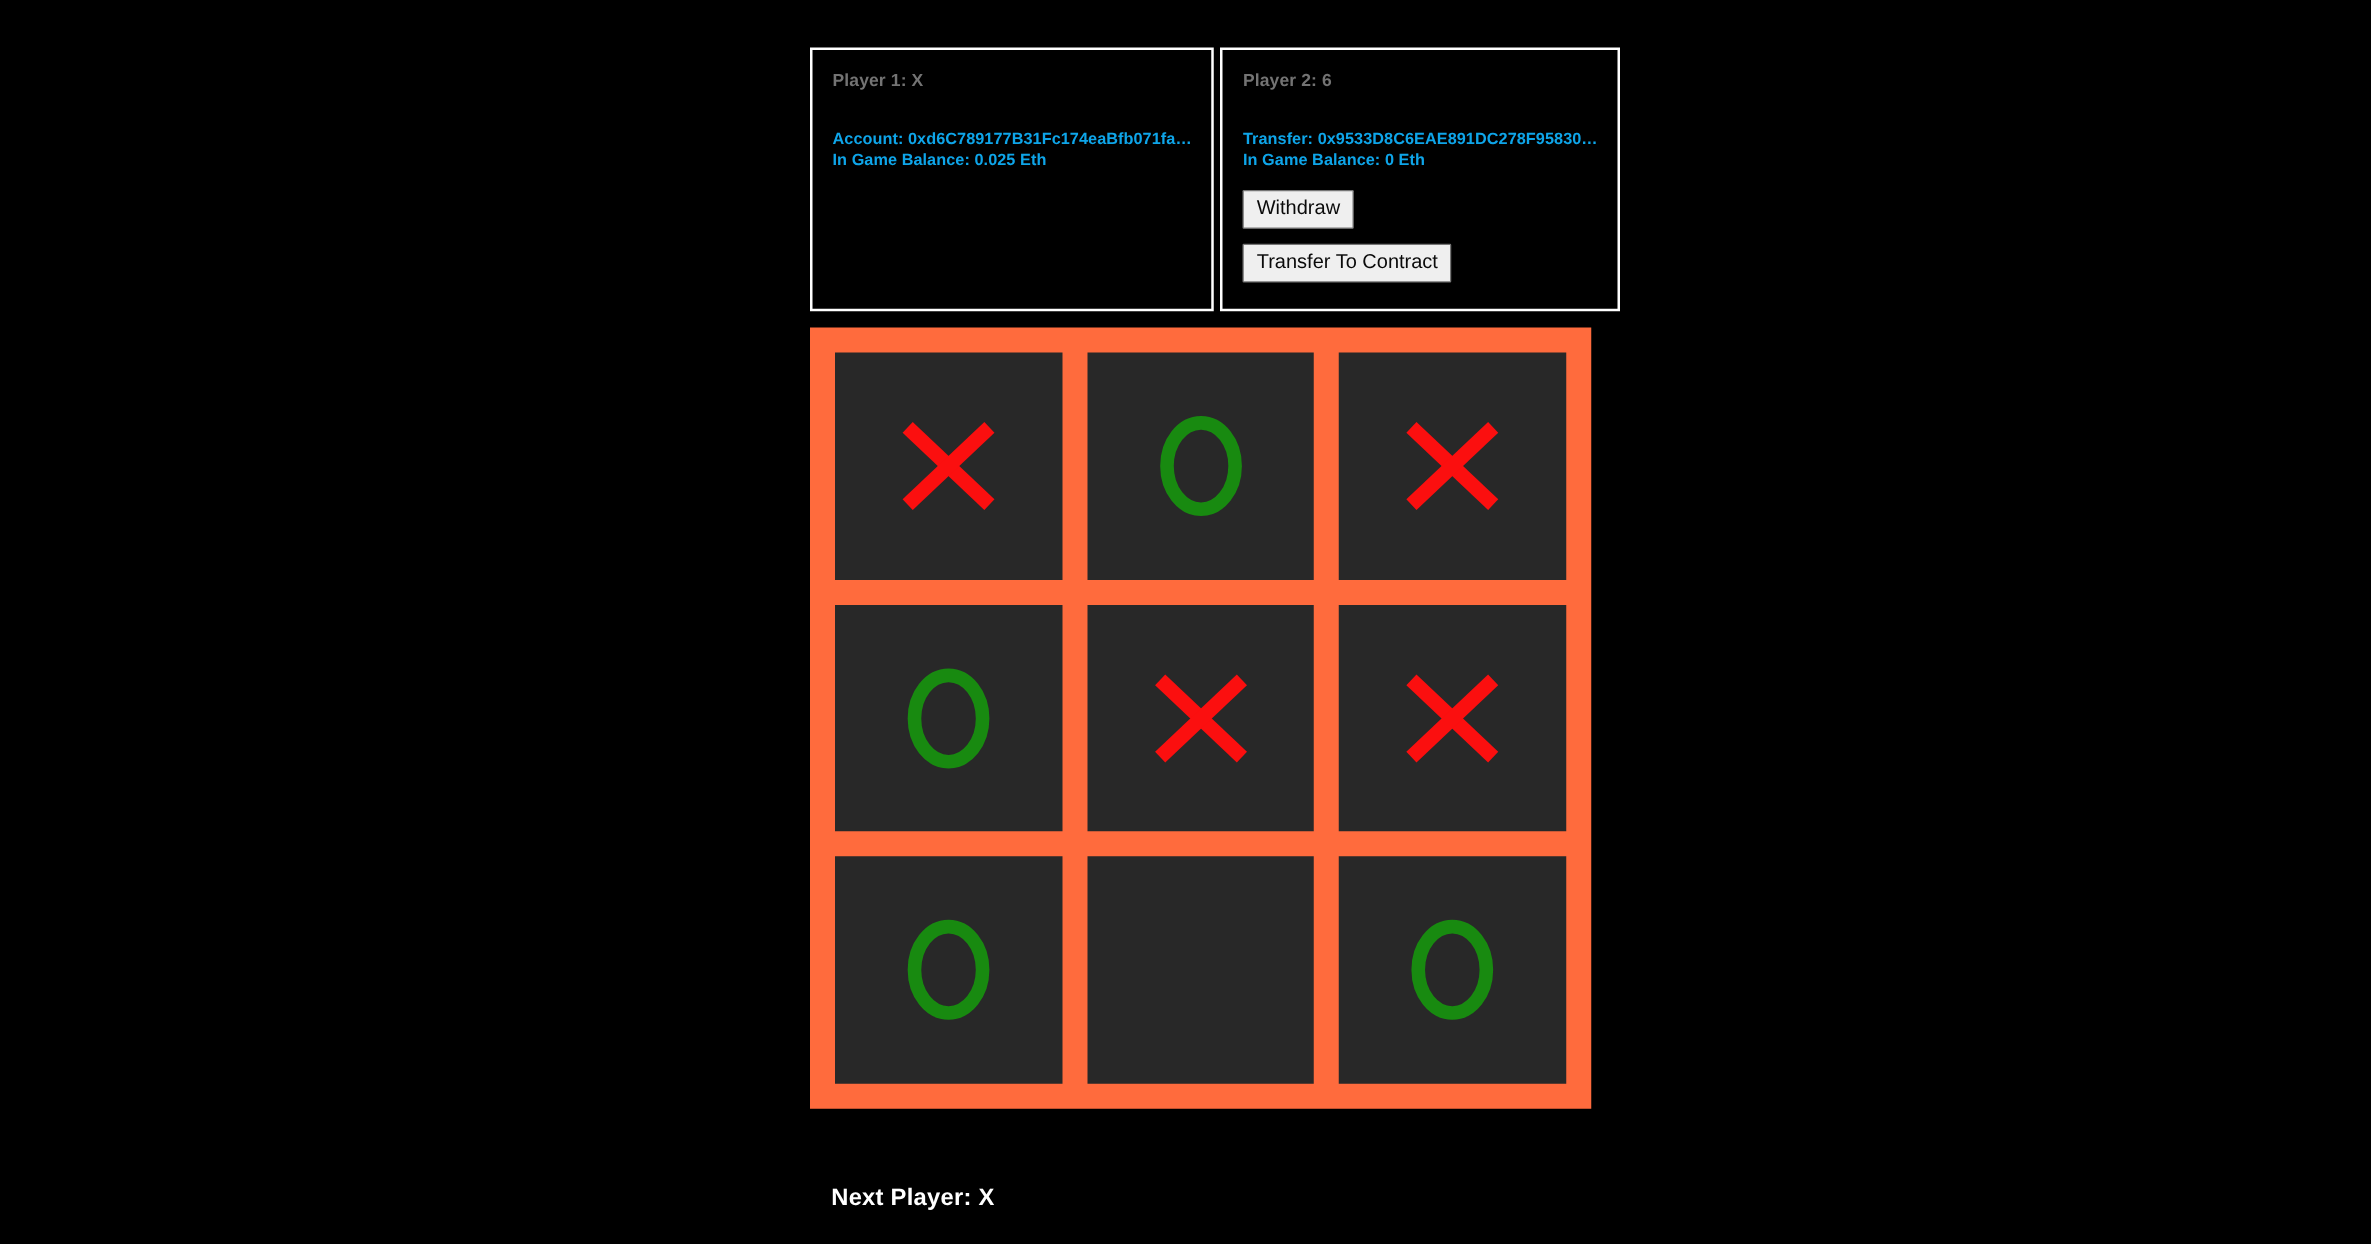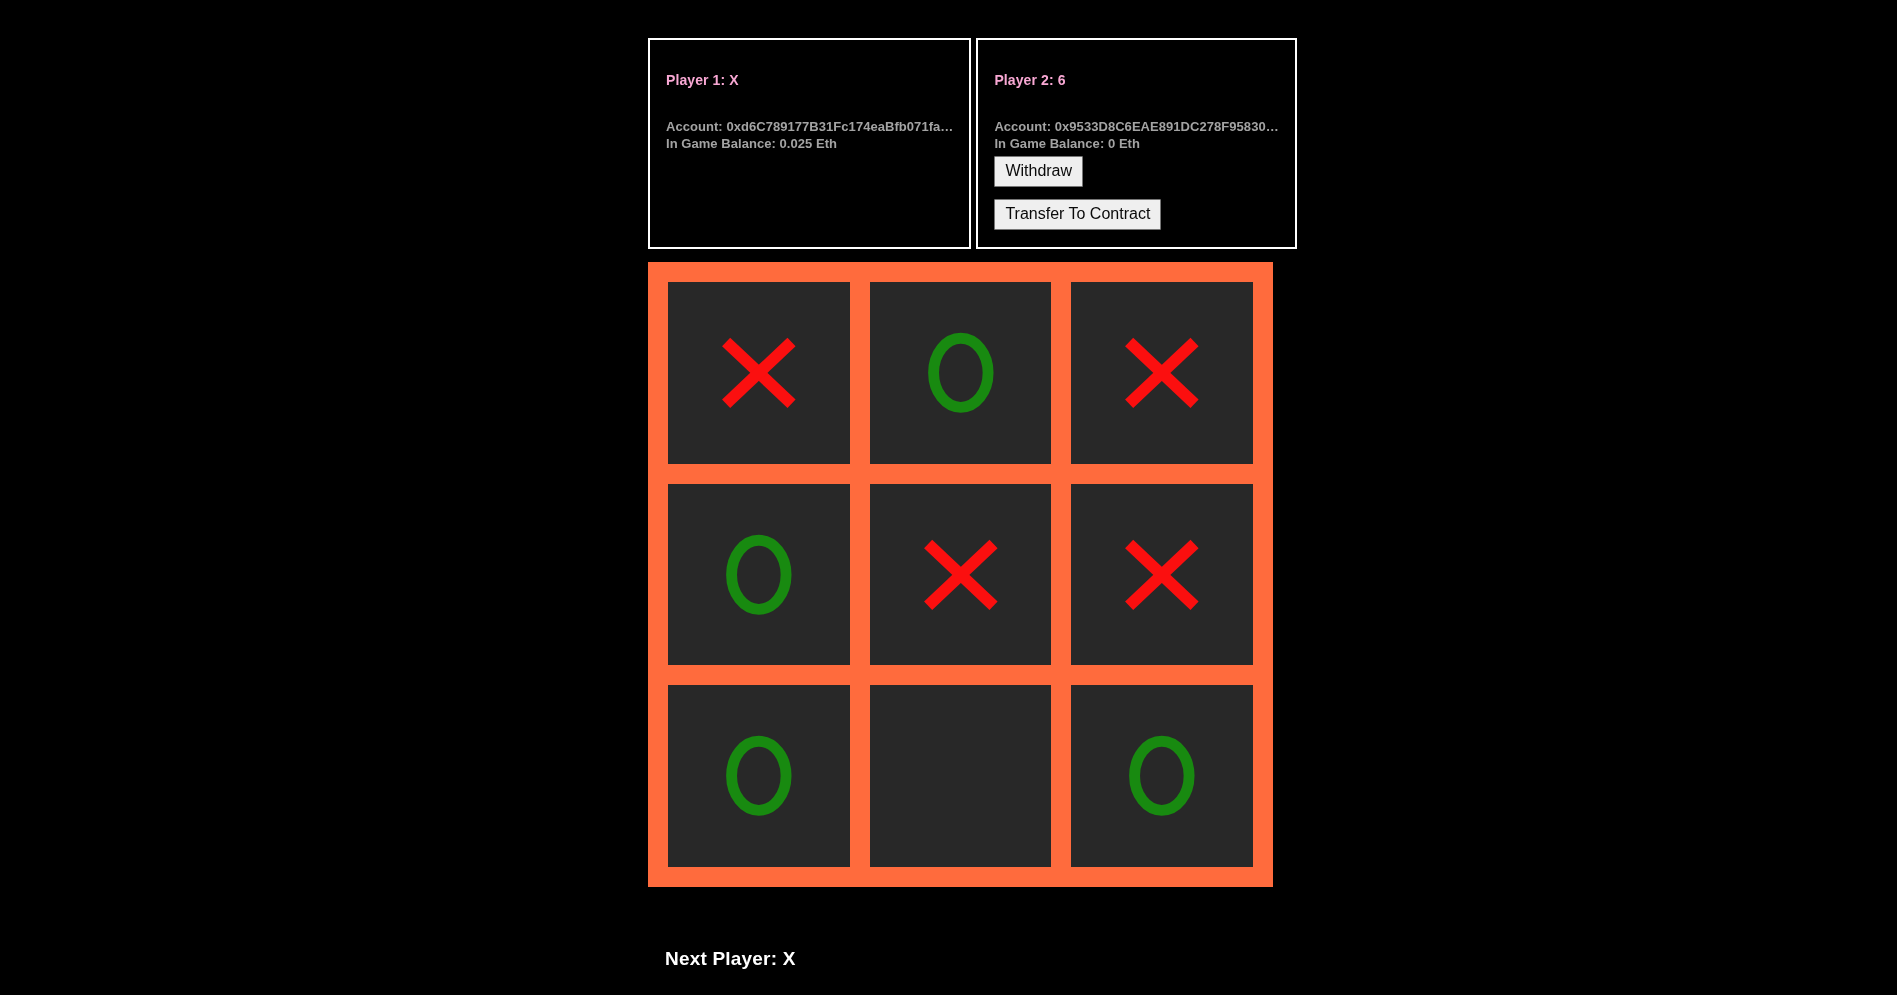--- a/index.html
+++ b/index.html
@@ -35,41 +35,41 @@
 
   .player-panel {
     flex: 1 1 0;
     border: 2px solid #ffffff;
     background: #000000;
     padding: 16px 16px 10px 16px;
     position: relative;
   }
 
   .player-title {
-    color: #f9a8d4;
+    color: #737373;
     font-size: 14px;
     font-weight: bold;
     line-height: 16px;
-    margin: 16px 0 30px 0;
+    margin: 0 0 30px 0;
     letter-spacing: 0.1px;
   }
 
   .player-line {
-    color: #a3a3a3;
+    color: #0ea5e9;
     font-size: 13px;
     font-weight: bold;
     line-height: 17px;
     margin: 0;
     white-space: nowrap;
     overflow: hidden;
     letter-spacing: 0.05px;
   }
 
   .btn-stack {
-    margin-top: 4px;
+    margin-top: 16px;
     display: flex;
     flex-direction: column;
     align-items: flex-start;
     gap: 12px;
   }
 
   .action-btn {
     display: inline-block;
     background: #efefef;
     border: 1px solid #767676;
@@ -139,21 +139,21 @@
 
     <div class="player-panel">
       <div class="player-title">Player 1: X</div>
       <div class="player-line">Account: 0xd6C789177B31Fc174eaBfb071fa…</div>
       <div class="player-line">In Game Balance: 0.025 Eth</div>
       <div class="btn-stack"></div>
     </div>
 
     <div class="player-panel">
       <div class="player-title">Player 2: 6</div>
-      <div class="player-line">Account: 0x9533D8C6EAE891DC278F95830…</div>
+      <div class="player-line">Transfer: 0x9533D8C6EAE891DC278F95830…</div>
       <div class="player-line">In Game Balance: 0 Eth</div>
       <div class="btn-stack">
         <button class="action-btn">Withdraw</button>
         <button class="action-btn">Transfer To Contract</button>
       </div>
     </div>
 
   </div>
 
   <div class="board" id="board">

